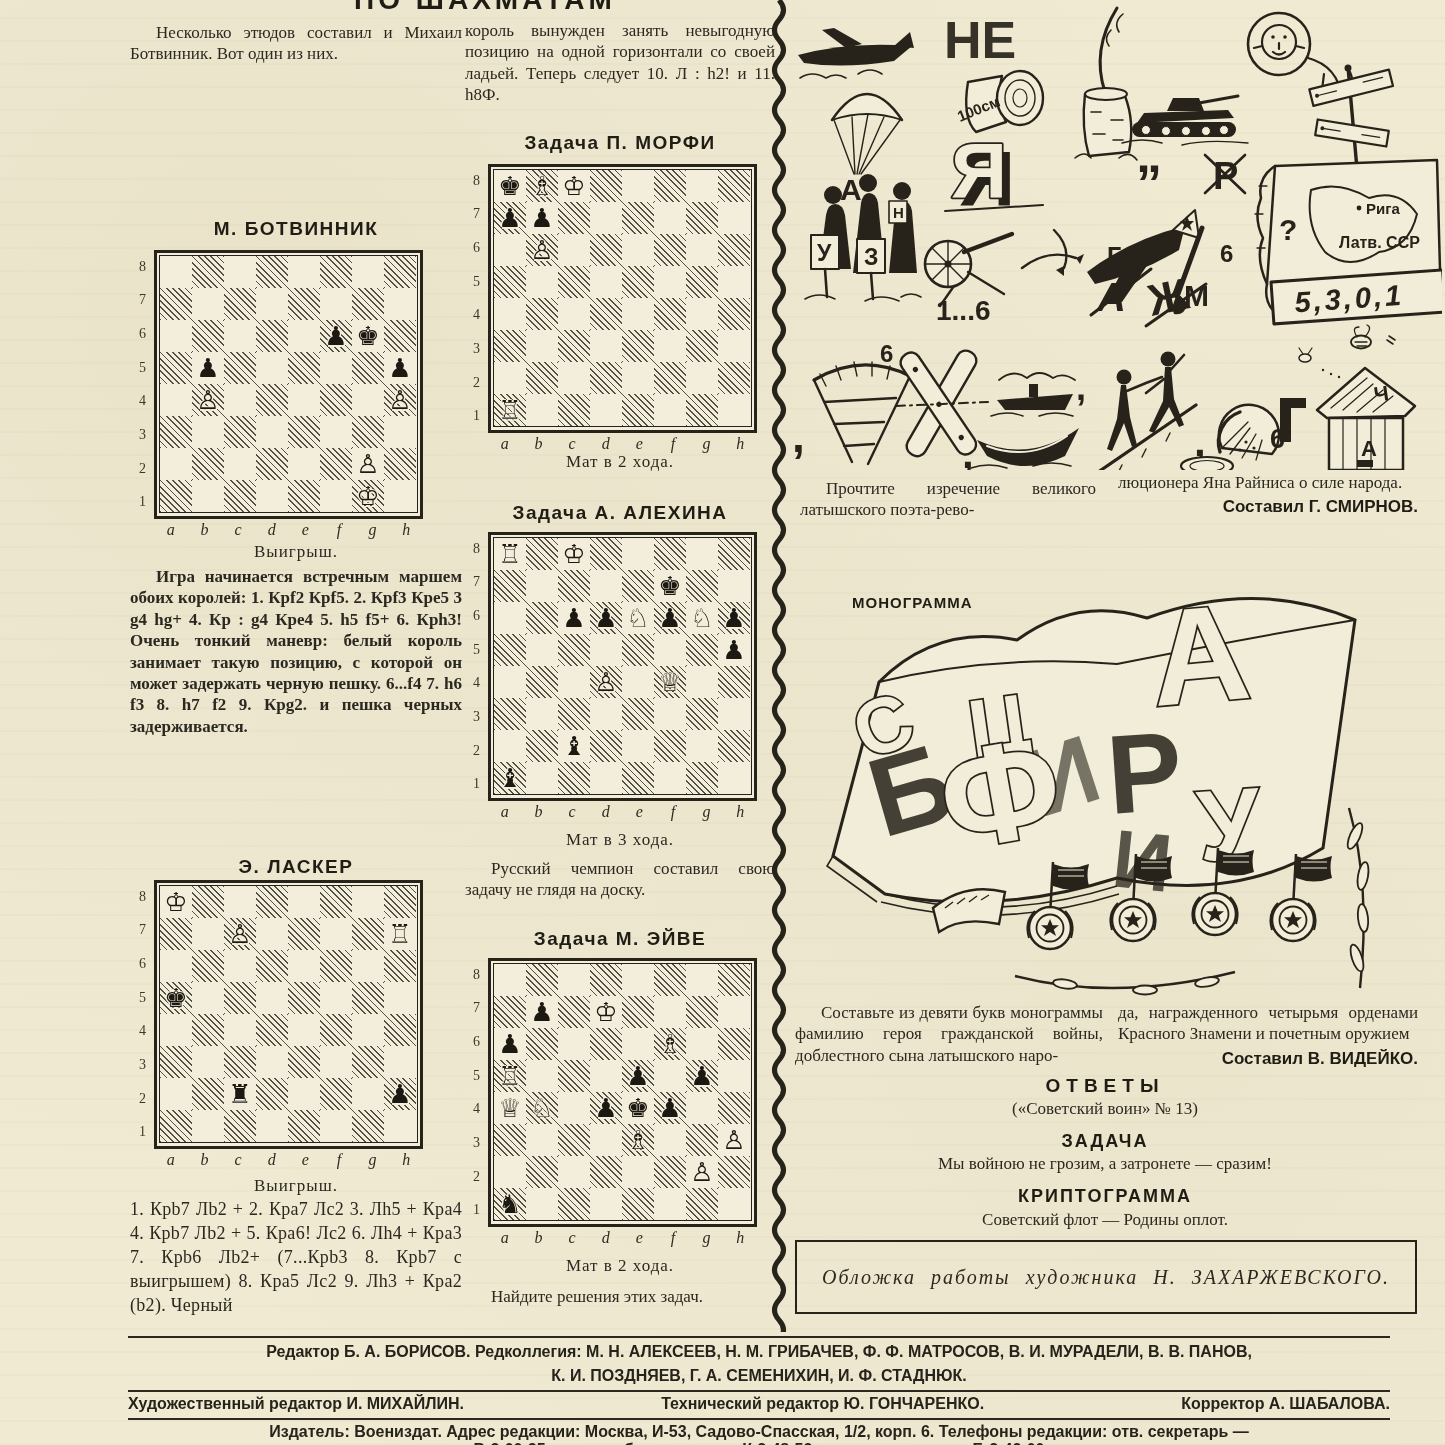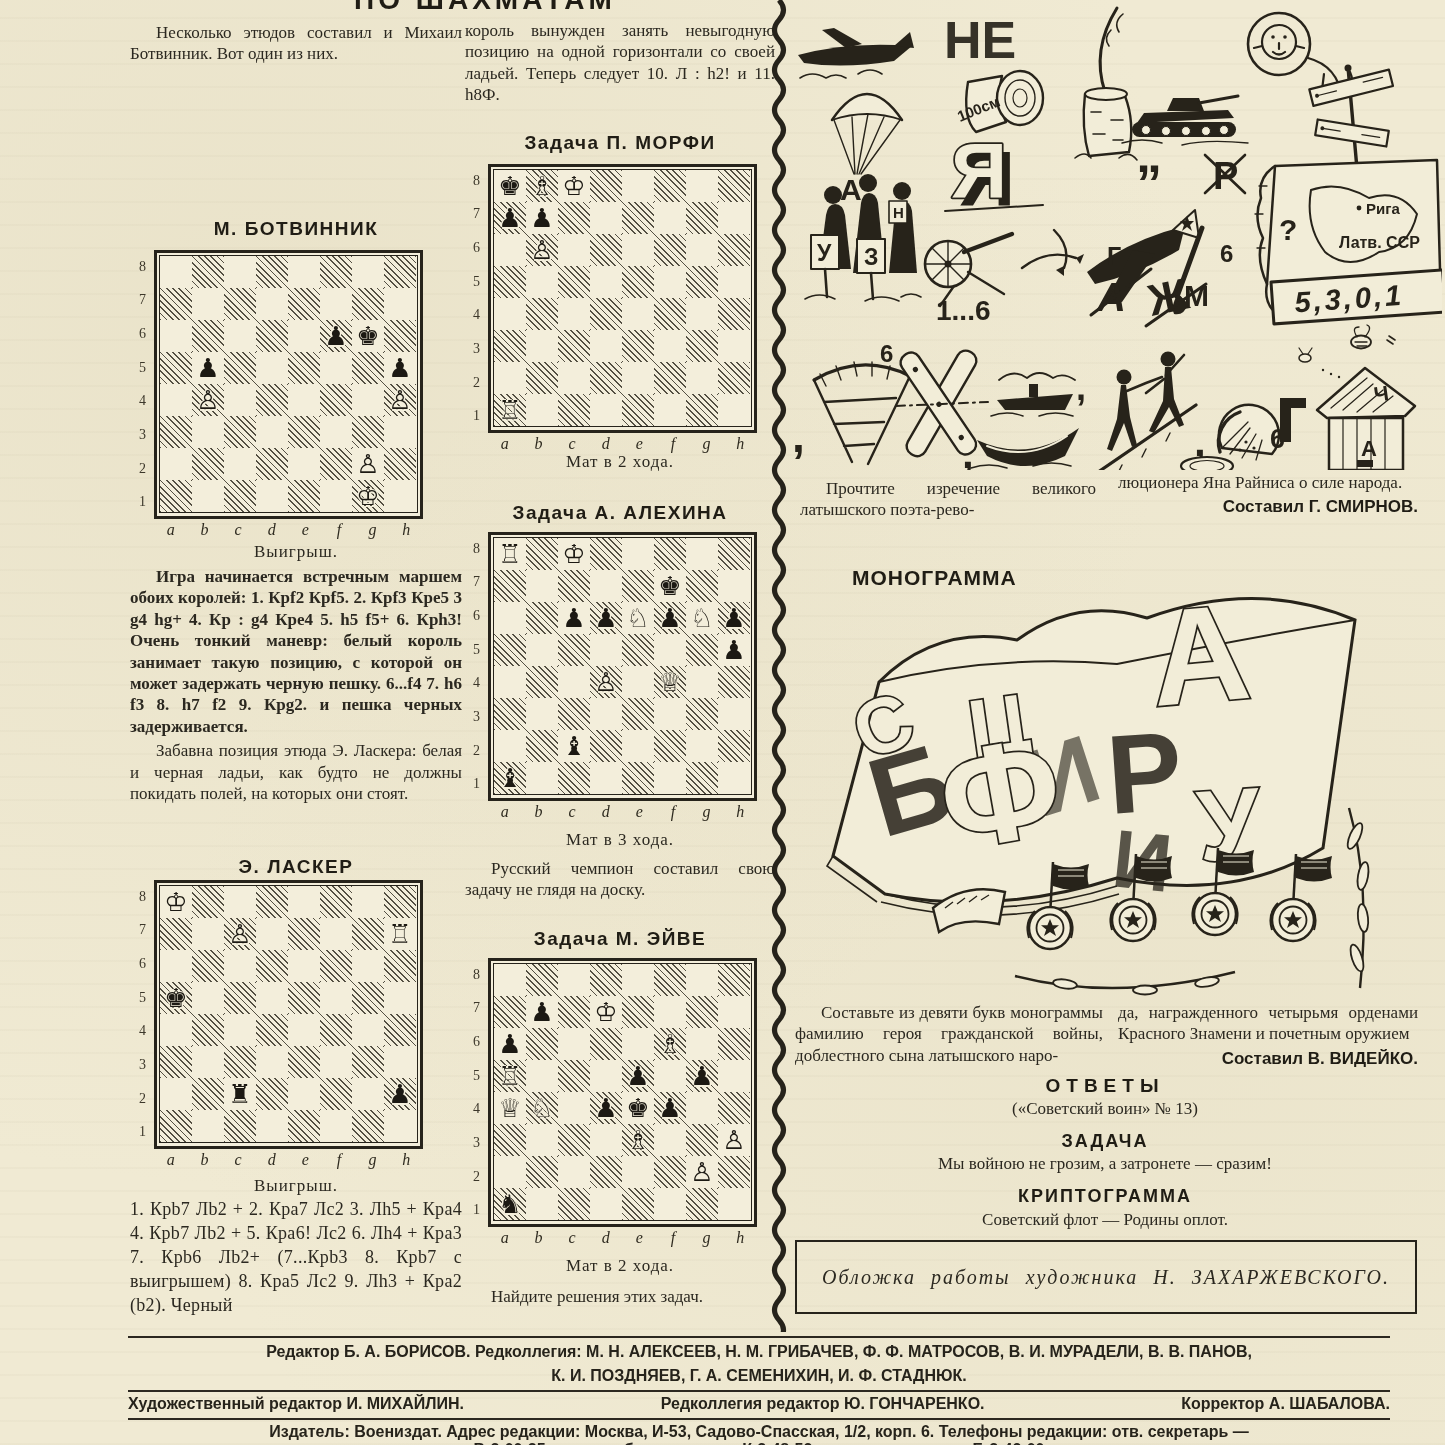--- a/index.html
+++ b/index.html
@@ -165,21 +165,20 @@
       <div>f</div>
       <div>g</div>
       <div>h</div>
     </div>
 </div>
 
 <div class="abs cap" style="left:130px;top:542px;width:332px;">Выигрыш.</div>
 
 <div class="abs" style="left:130px;top:566px;width:332px;">
   <p class="par ind" style="margin:0;font-weight:bold;">Игра начинается встречным маршем обоих королей: 1. Крf2 Крf5. 2. Крf3 Кре5 3 g4 hg+ 4. Кр : g4 Кре4 5. h5 f5+ 6. Крh3! Очень тонкий маневр: белый король занимает такую позицию, с которой он может задержать черную пешку. 6...f4 7. h6 f3 8. h7 f2 9. Крg2. и пешка черных задерживается.</p>
-  <p class="par ind" style="margin:3px 0 0 0;">Забавна позиция этюда Э. Ласкера: белая и черная ладьи, как будто не должны покидать полей, на которых они стоят.</p>
 </div>
 
 <div class="abs h-sans" style="left:130px;top:856px;width:332px;">Э. ЛАСКЕР</div>
 
 <div class="board-wrap" style="left:128px;top:880px;">
   <div class="ranks">
       <div>8</div>
       <div>7</div>
       <div>6</div>
       <div>5</div>
@@ -938,21 +937,21 @@
     <ellipse cx="540" cy="280" rx="5" ry="14" transform="rotate(24 540 280)"></ellipse>
     <ellipse cx="548" cy="320" rx="5" ry="14" transform="rotate(10 548 320)"></ellipse>
     <ellipse cx="548" cy="362" rx="5" ry="14" transform="rotate(-6 548 362)"></ellipse>
     <ellipse cx="542" cy="402" rx="5" ry="14" transform="rotate(-18 542 402)"></ellipse>
     <path d="M200 420 Q300 446 420 416" fill="none" stroke-width="2.4"></path>
     <ellipse cx="250" cy="428" rx="12" ry="4.5" transform="rotate(8 250 428)"></ellipse>
     <ellipse cx="330" cy="434" rx="12" ry="4.5"></ellipse>
     <ellipse cx="392" cy="426" rx="12" ry="4.5" transform="rotate(-10 392 426)"></ellipse>
   </g>
 </svg>
-<div class="abs h-sans" style="left:852px;top:566px;letter-spacing:1px;font-size:21px;">МОНОГРАММА</div>
+<div class="abs h-sans" style="left:852px;top:594px;letter-spacing:1px;font-size:15px;">МОНОГРАММА</div>
 
 <div class="abs par ind" style="left:795px;top:1002px;width:308px;">Составьте из девяти букв монограммы фамилию героя гражданской войны, доблестного сына латышского наро-</div>
 <div class="abs" style="left:1118px;top:1002px;width:300px;">
   <p class="par" style="margin:0;">да, награжденного четырьмя орденами Красного Знамени и почетным оружием</p>
   <div class="credit">Составил В. ВИДЕЙКО.</div>
 </div>
 
 <div class="abs ans-h" style="left:795px;top:1075px;width:620px;">ОТВЕТЫ</div>
 <div class="abs ans-sub" style="left:795px;top:1099px;width:620px;">(«Советский воин» № 13)</div>
 <div class="abs ans-h2" style="left:795px;top:1131px;width:620px;">ЗАДАЧА</div>
@@ -963,18 +962,18 @@
 <div class="abs cover-box" style="left:795px;top:1240px;width:618px;height:70px;">
   <div>Обложка работы художника Н. ЗАХАРЖЕВСКОГО.</div>
 </div>
 
 <div class="abs rule" style="left:128px;top:1336px;width:1262px;"></div>
 <div class="abs foot" style="left:128px;top:1343px;width:1262px;">Редактор Б. А. БОРИСОВ. Редколлегия: М. Н. АЛЕКСЕЕВ, Н. М. ГРИБАЧЕВ, Ф. Ф. МАТРОСОВ, В. И. МУРАДЕЛИ, В. В. ПАНОВ,</div>
 <div class="abs foot" style="left:128px;top:1367px;width:1262px;">К. И. ПОЗДНЯЕВ, Г. А. СЕМЕНИХИН, И. Ф. СТАДНЮК.</div>
 <div class="abs rule" style="left:128px;top:1390px;width:1262px;"></div>
 <div class="abs" style="left:128px;top:1395px;width:1262px;display:flex;justify-content:space-between;">
   <span class="foot">Художественный редактор И. МИХАЙЛИН.</span>
-  <span class="foot">Редколлегия редактор Ю. ГОНЧАРЕНКО.</span>
+  <span class="foot">Технический редактор Ю. ГОНЧАРЕНКО.</span>
   <span class="foot">Корректор А. ШАБАЛОВА.</span>
 </div>
 <div class="abs rule" style="left:128px;top:1418px;width:1262px;"></div>
 <div class="abs foot" style="left:128px;top:1423px;width:1262px;">Издатель: Воениздат. Адрес редакции: Москва, И-53, Садово-Спасская, 1/2, корп. 6. Телефоны редакции: отв. секретарь —</div>
 <div class="abs foot" style="left:128px;top:1441px;width:1262px;">В-3-00-35, отдел публицистики — К-3-48-52, отдел культуры — Б-3-42-00</div>
 
 </body></html>

